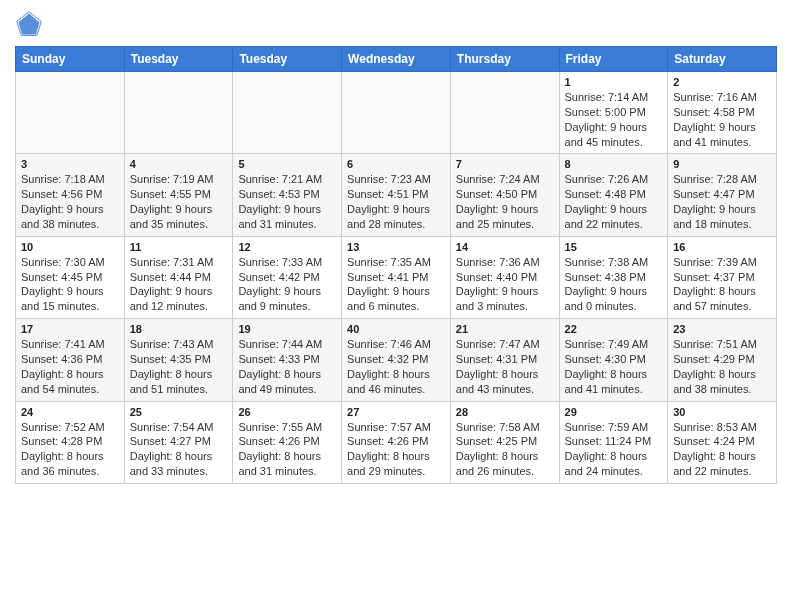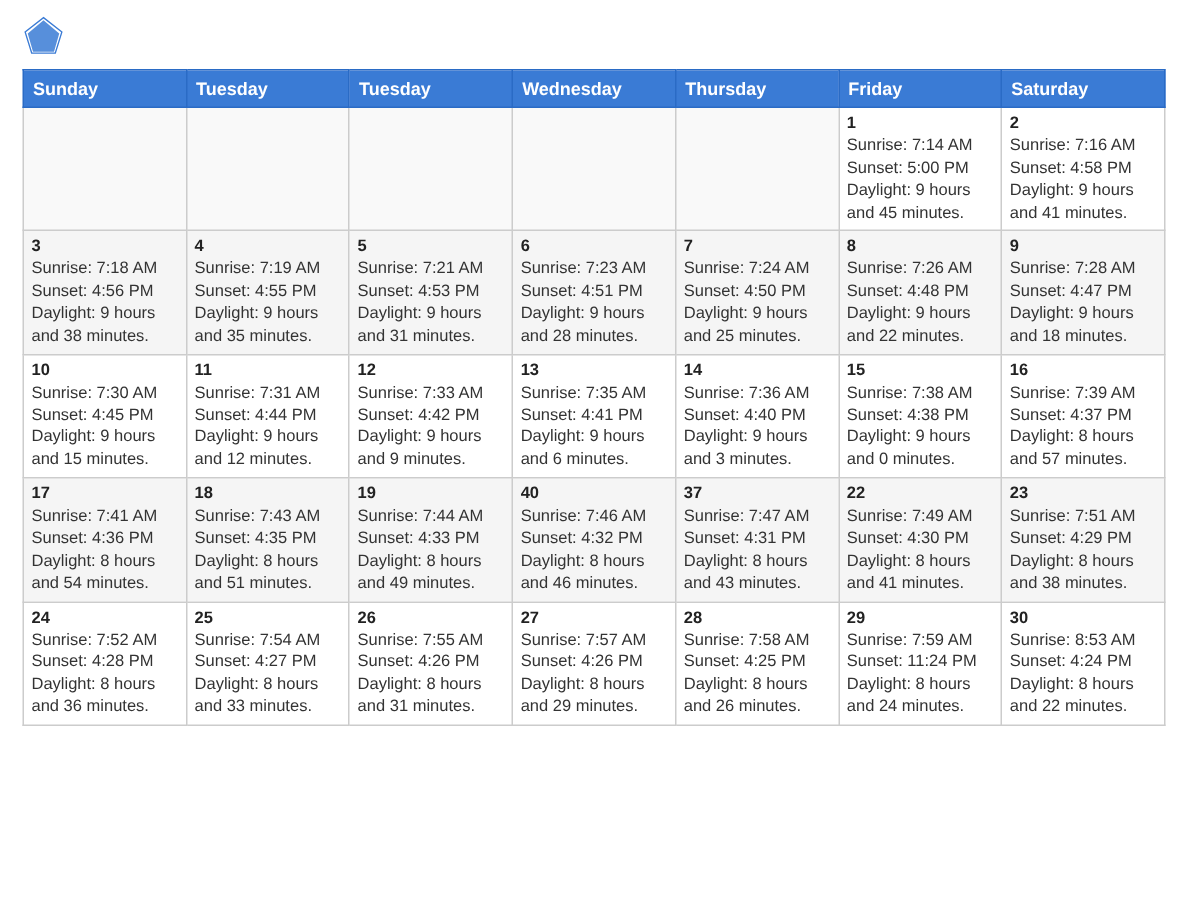--- a/index.html
+++ b/index.html
@@ -276,21 +276,21 @@
 and 49 minutes.</div>
           </td>
           <td>
             <span class="day-num">40</span>
             <div class="day-info">Sunrise: 7:46 AM
 Sunset: 4:32 PM
 Daylight: 8 hours
 and 46 minutes.</div>
           </td>
           <td>
-            <span class="day-num">37</span>
+            <span class="day-num">21</span>
             <div class="day-info">Sunrise: 7:47 AM
 Sunset: 4:31 PM
 Daylight: 8 hours
 and 43 minutes.</div>
           </td>
           <td>
             <span class="day-num">22</span>
             <div class="day-info">Sunrise: 7:49 AM
 Sunset: 4:30 PM
 Daylight: 8 hours

